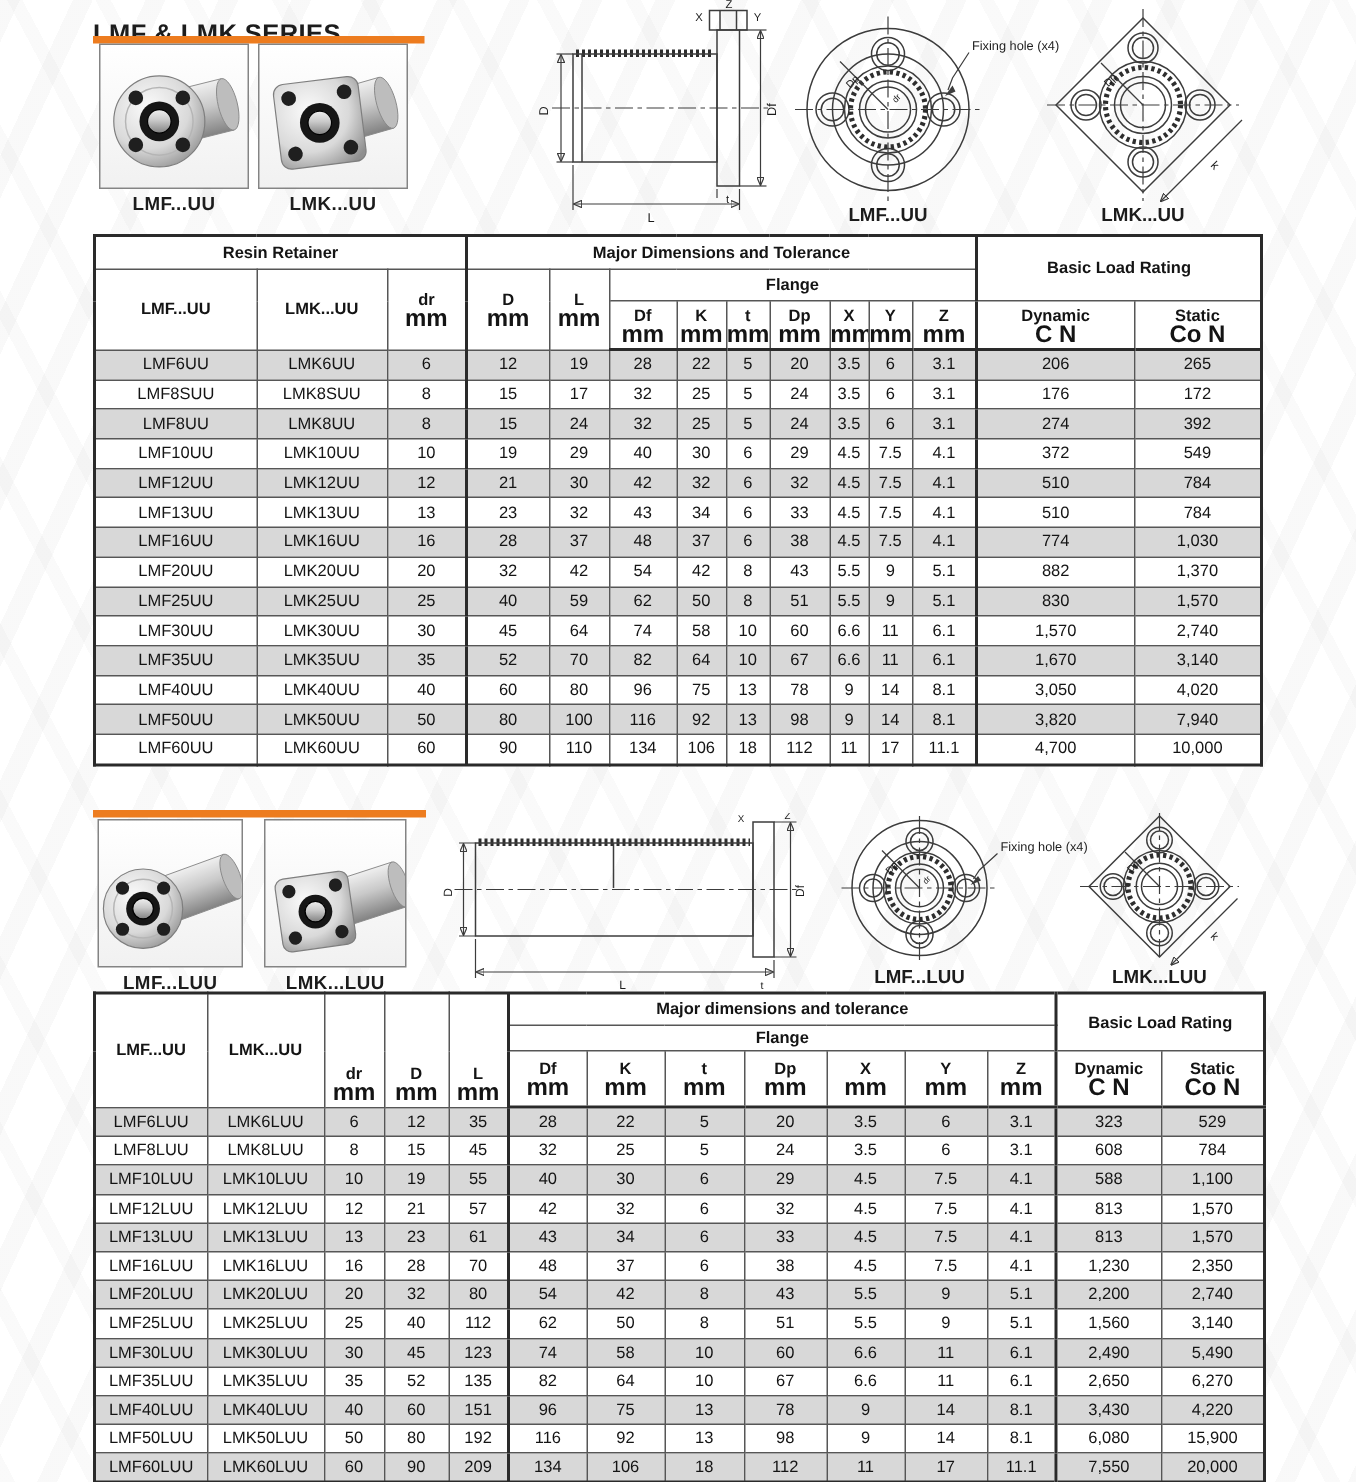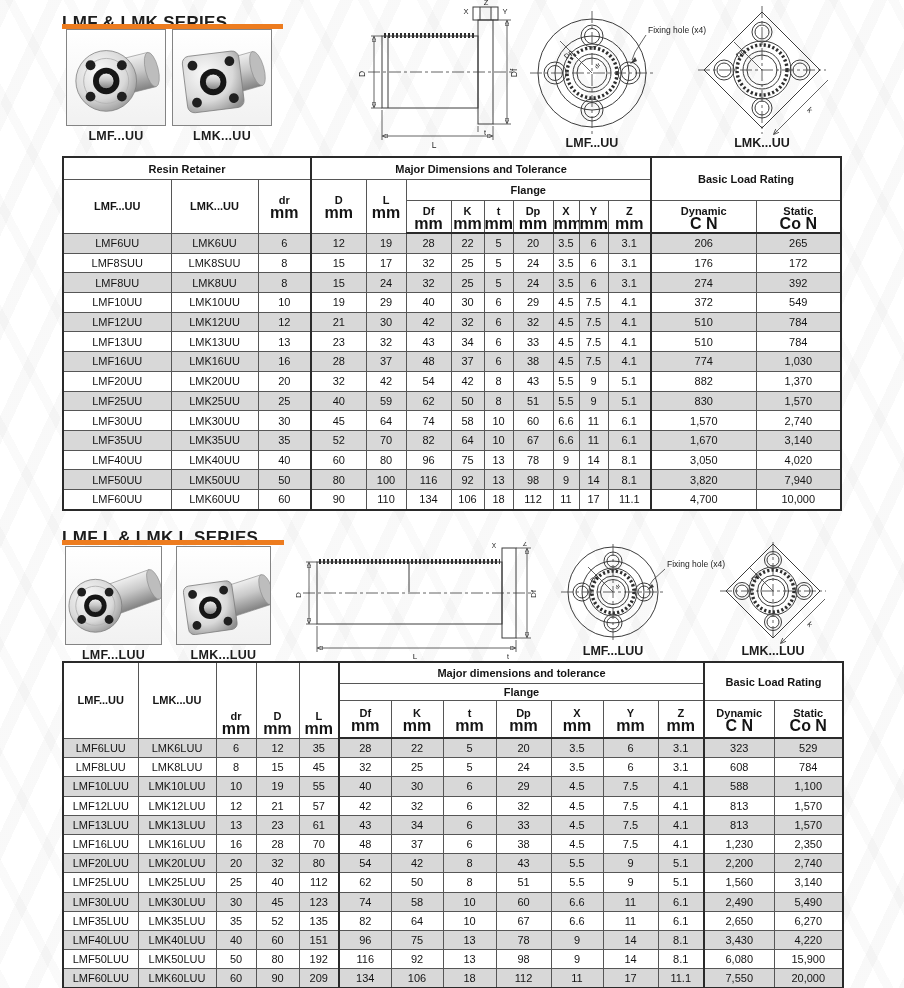--- a/index.html
+++ b/index.html
@@ -504,21 +504,20 @@
           <td>112</td>
           <td>11</td>
           <td>17</td>
           <td>11.1</td>
           <td>4,700</td>
           <td>10,000</td>
         </tr>
       </tbody>
   </table>
 
-  <h1 class="sec-title" style="top:517px;">LMF L &amp; LMK L SERIES</h1>
   <div class="accent" style="top:540px;width:222px;background:#ed7c1f;"></div>
 
   <div class="photo-box" style="left:65px;top:546px;width:97px;height:99px;">
     <svg viewBox="0 0 97 99">
       <g transform="rotate(-20 30 60)">
         <rect x="30" y="44" width="64" height="32" fill="url(#cg1)" stroke="#8a8a8a" stroke-width=".6"></rect>
         <ellipse cx="94" cy="60" rx="6" ry="16" fill="#bdbdbd" stroke="#888" stroke-width=".6"></ellipse>
       </g>
       <circle cx="30" cy="60" r="27" fill="url(#rg1)" stroke="#7e7e7e" stroke-width=".8"></circle>
       <circle cx="30" cy="60" r="20" fill="none" stroke="#b5b5b5"></circle>

